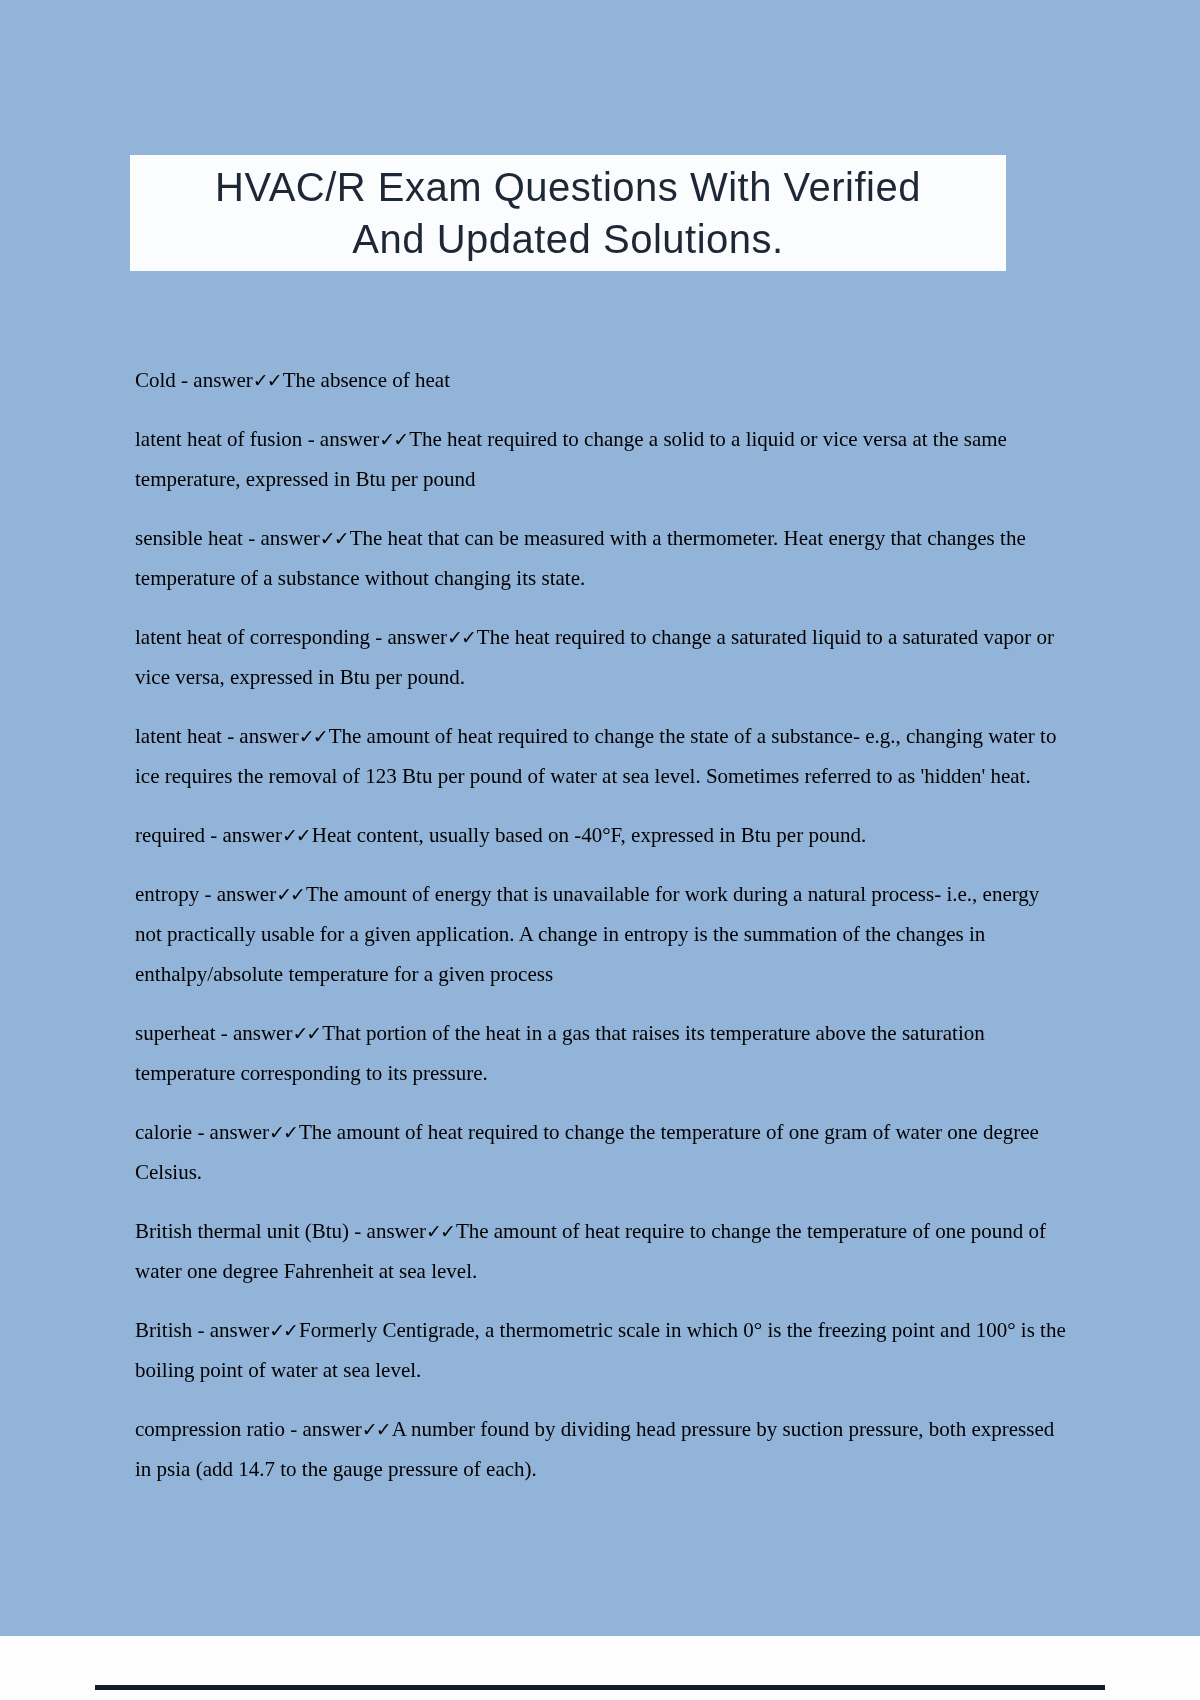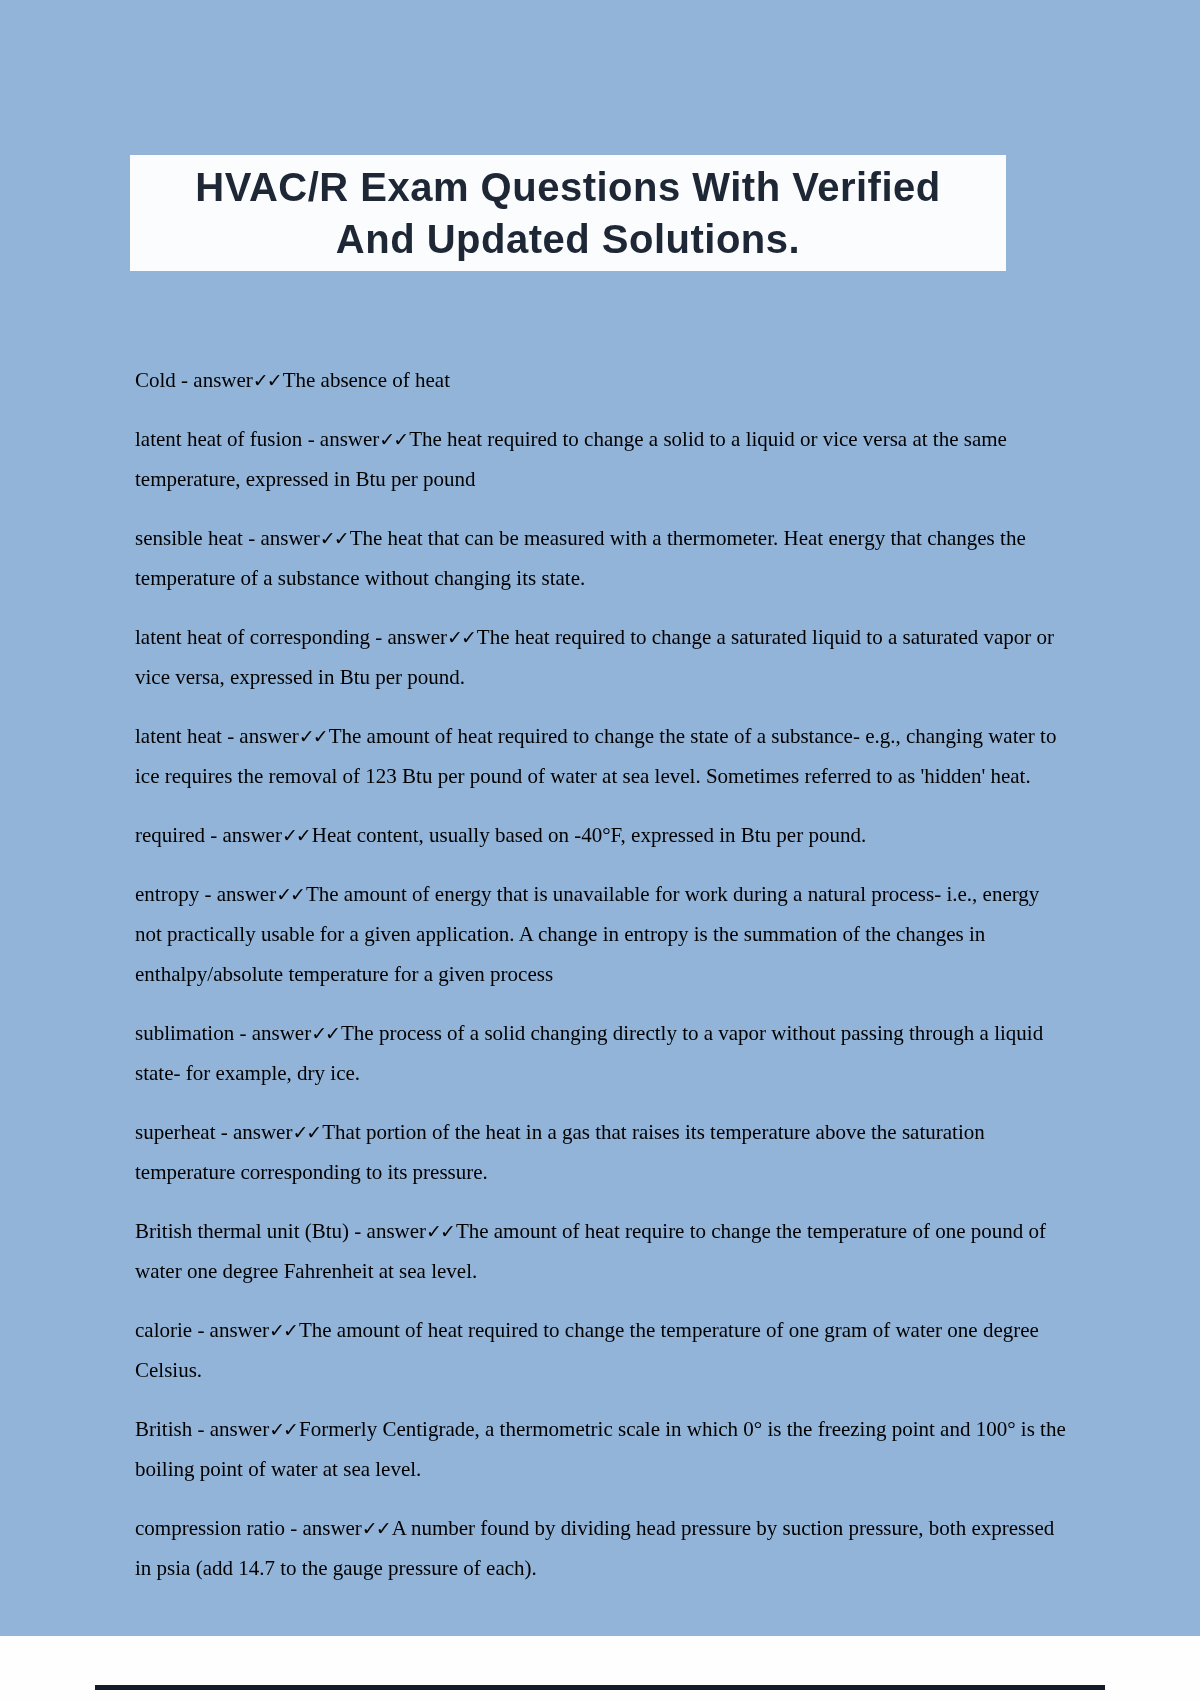--- a/index.html
+++ b/index.html
@@ -24,21 +24,21 @@
     background: #fbfcfe;
     display: flex;
     align-items: center;
     justify-content: center;
     box-sizing: border-box;
     padding: 6px 10px;
   }
   .title-box h1 {
     margin: 0;
     font-family: "Liberation Sans", sans-serif;
-    font-weight: bold;
+    font-weight: normal;
     font-size: 40px;
     line-height: 1.3;
     color: #1e2735;
     text-align: center;
     letter-spacing: 0.5px;
   }
   .content {
     position: absolute;
     left: 135px;
     top: 360px;
@@ -83,24 +83,23 @@
   </header>
 
   <main class="content" id="qa-list">
       <p class="qa-item"><span>Cold</span><span> - answer</span><span class="checks">✓✓</span><span>The absence of heat</span></p>
       <p class="qa-item"><span>latent heat of fusion</span><span> - answer</span><span class="checks">✓✓</span><span>The heat required to change a solid to a liquid or vice versa at the same temperature, expressed in Btu per pound</span></p>
       <p class="qa-item"><span>sensible heat</span><span> - answer</span><span class="checks">✓✓</span><span>The heat that can be measured with a thermometer. Heat energy that changes the temperature of a substance without changing its state.</span></p>
       <p class="qa-item"><span>latent heat of corresponding</span><span> - answer</span><span class="checks">✓✓</span><span>The heat required to change a saturated liquid to a saturated vapor or vice versa, expressed in Btu per pound.</span></p>
       <p class="qa-item"><span>latent heat</span><span> - answer</span><span class="checks">✓✓</span><span>The amount of heat required to change the state of a substance- e.g., changing water to ice requires the removal of 123 Btu per pound of water at sea level. Sometimes referred to as 'hidden' heat.</span></p>
       <p class="qa-item"><span>required</span><span> - answer</span><span class="checks">✓✓</span><span>Heat content, usually based on -40°F, expressed in Btu per pound.</span></p>
       <p class="qa-item"><span>entropy</span><span> - answer</span><span class="checks">✓✓</span><span>The amount of energy that is unavailable for work during a natural process- i.e., energy not practically usable for a given application. A change in entropy is the summation of the changes in enthalpy/absolute temperature for a given process</span></p>
-      <p class="qa-item"><span>sublimation</span><span> - answer</span><span class="checks">✓✓</span><span>The process of a solid changing directly to a vapor without passing through a liquid state- for example, dry ice.</span></p>
       <p class="qa-item"><span>superheat</span><span> - answer</span><span class="checks">✓✓</span><span>That portion of the heat in a gas that raises its temperature above the saturation temperature corresponding to its pressure.</span></p>
+      <p class="qa-item"><span>calorie</span><span> - answer</span><span class="checks">✓✓</span><span>The amount of heat required to change the temperature of one gram of water one degree Celsius.</span></p>
       <p class="qa-item"><span>British thermal unit (Btu)</span><span> - answer</span><span class="checks">✓✓</span><span>The amount of heat require to change the temperature of one pound of water one degree Fahrenheit at sea level.</span></p>
-      <p class="qa-item"><span>calorie</span><span> - answer</span><span class="checks">✓✓</span><span>The amount of heat required to change the temperature of one gram of water one degree Celsius.</span></p>
       <p class="qa-item"><span>British</span><span> - answer</span><span class="checks">✓✓</span><span>Formerly Centigrade, a thermometric scale in which 0° is the freezing point and 100° is the boiling point of water at sea level.</span></p>
       <p class="qa-item"><span>compression ratio</span><span> - answer</span><span class="checks">✓✓</span><span>A number found by dividing head pressure by suction pressure, both expressed in psia (add 14.7 to the gauge pressure of each).</span></p>
     </main>
 
   <div class="page-break">
     <div class="divider-line"></div>
   </div>
 
 </div>
 

